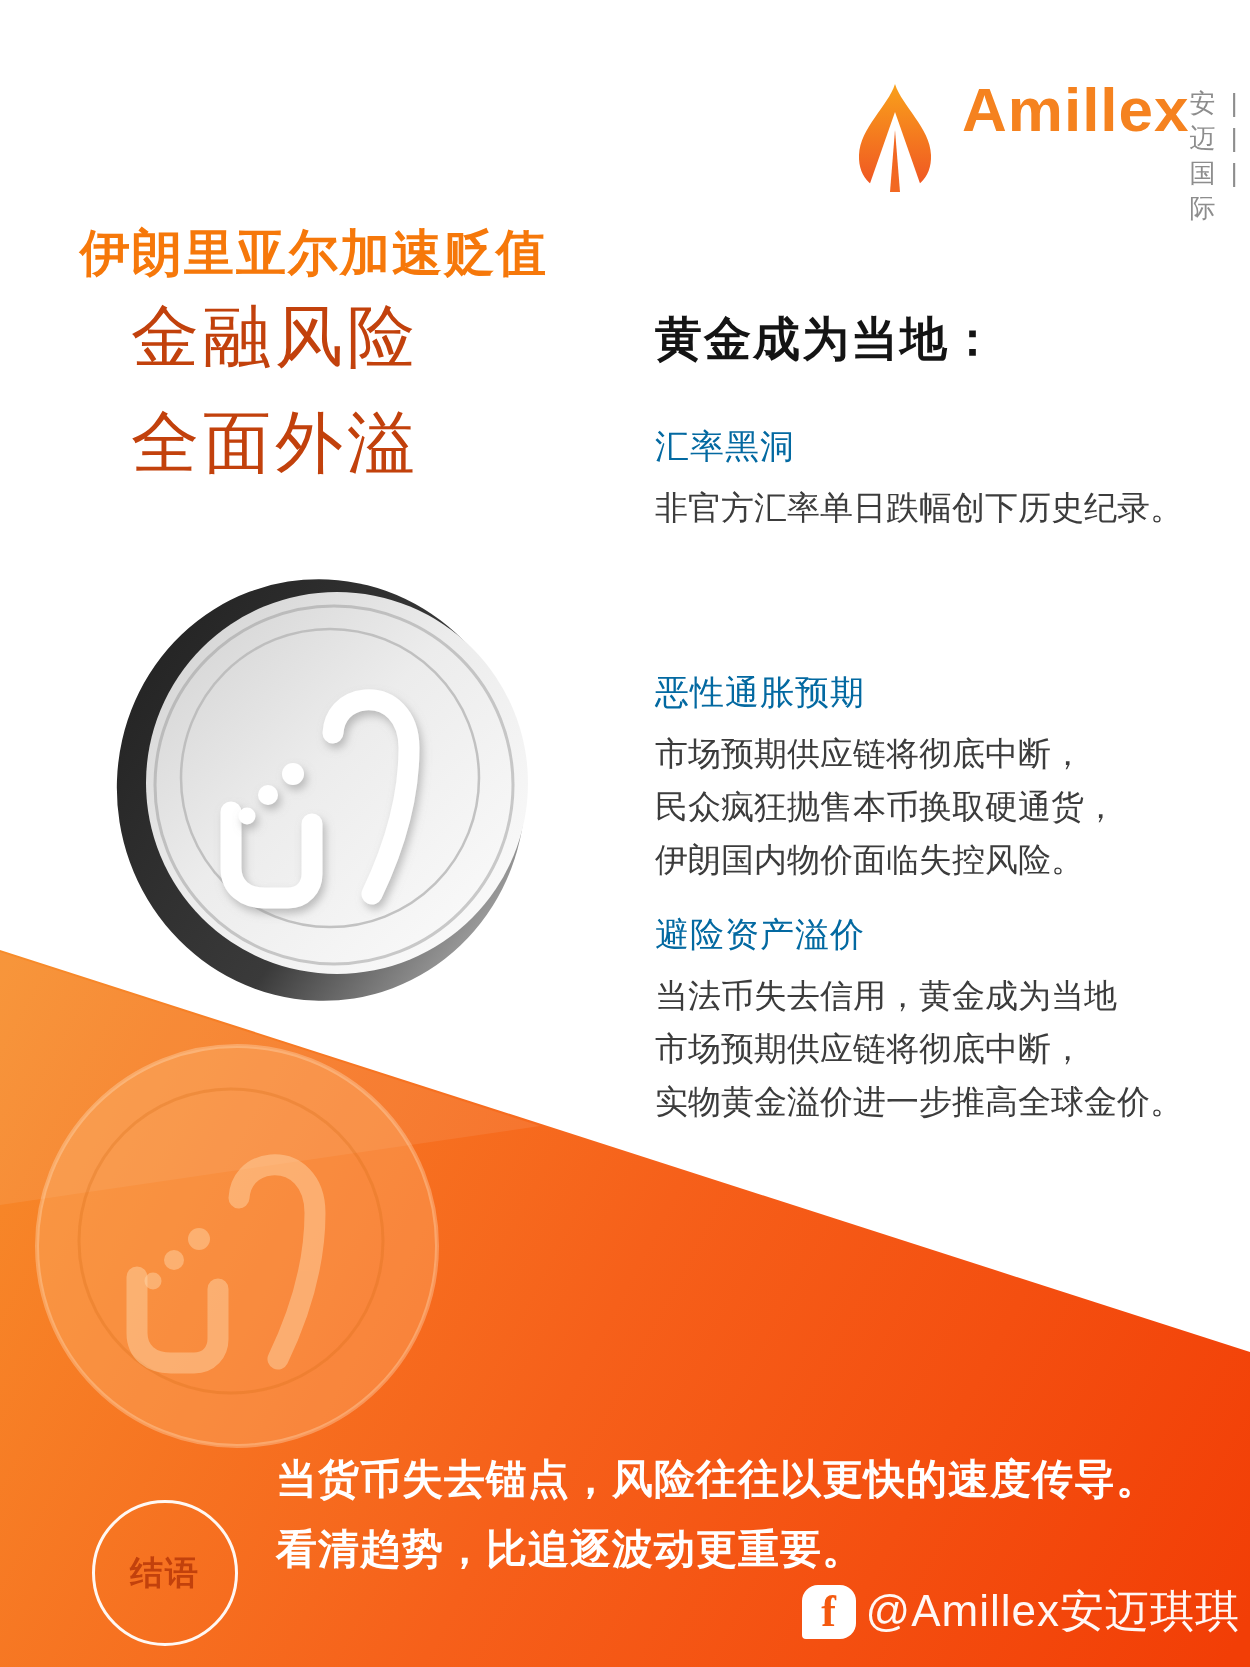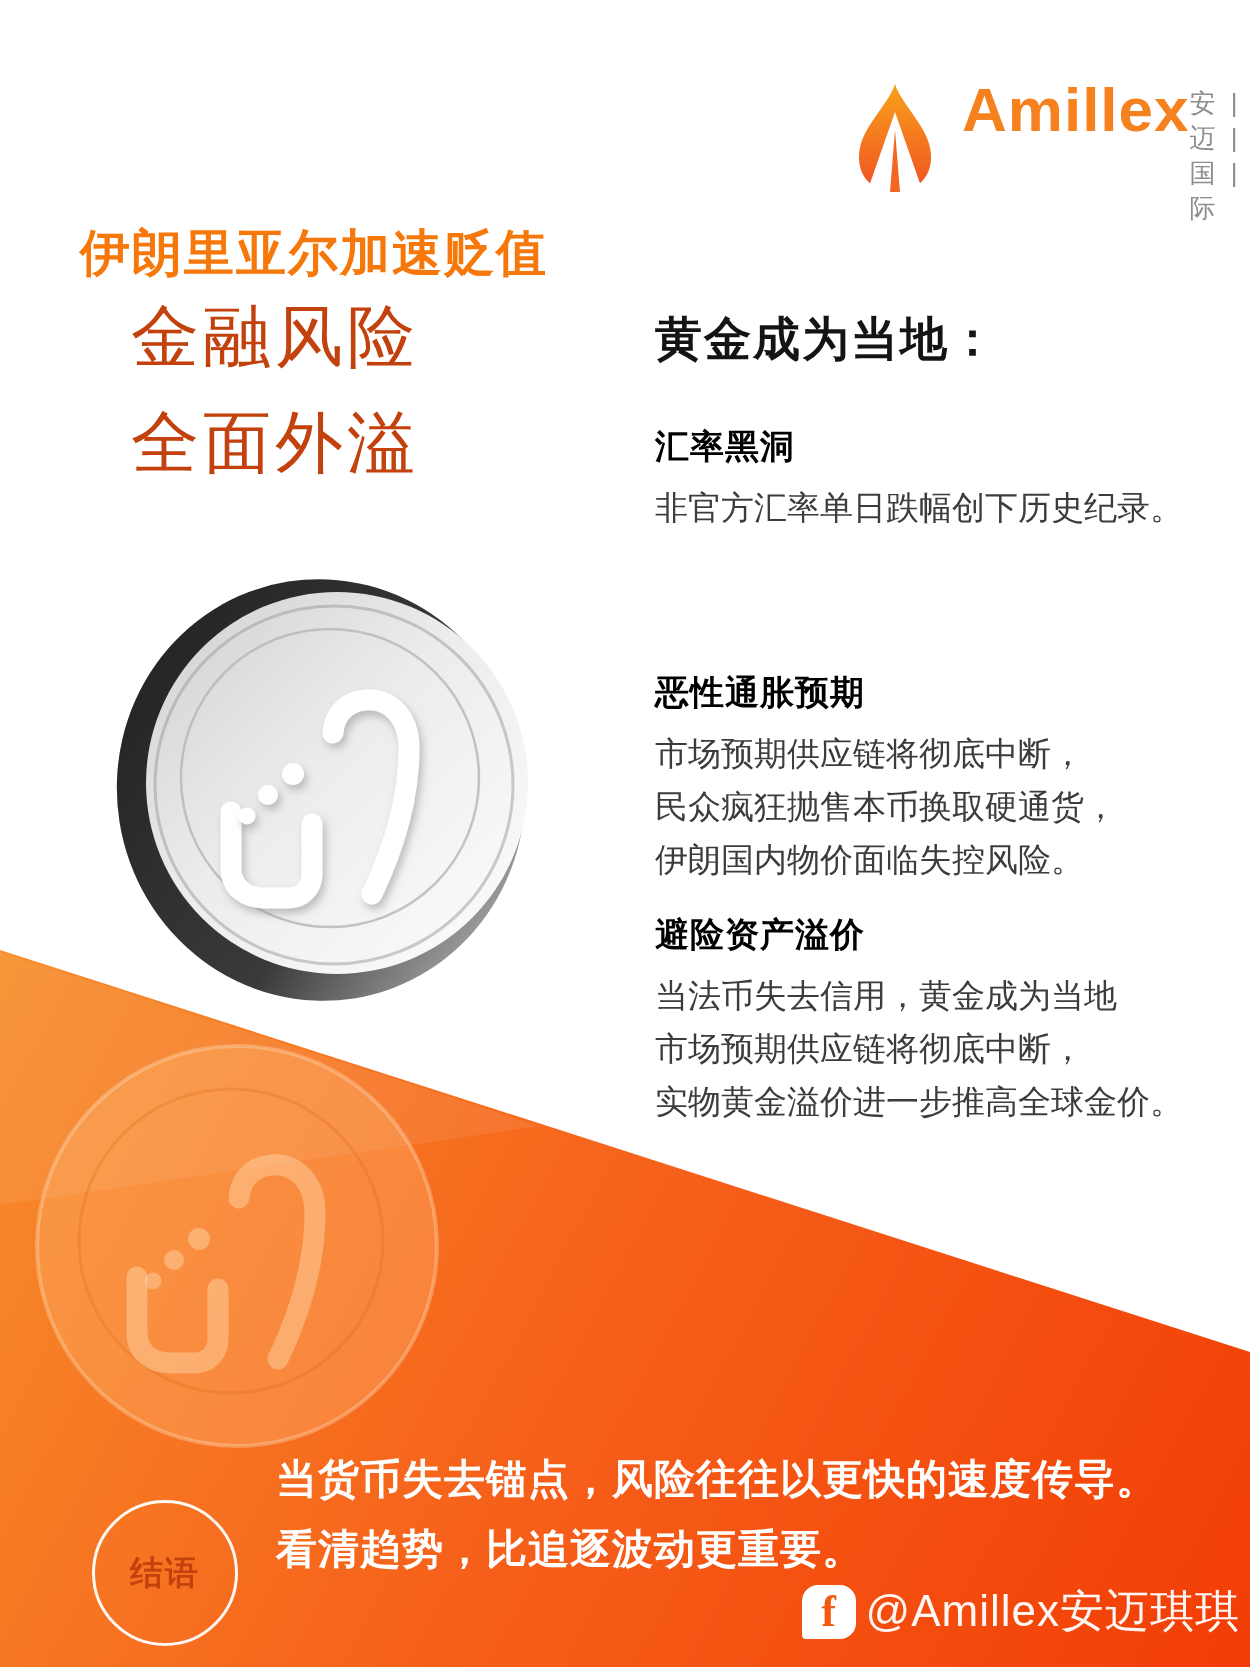--- a/index.html
+++ b/index.html
@@ -40,21 +40,21 @@
   
   .focus-heading{
     left:655px;top:308px;
     font-size:47px;font-weight:bold;color:#141414;letter-spacing:2px;
   }
   .section{left:655px;width:560px;}
   .sec1{top:424px;}
   .sec2{top:670px;}
   .sec3{top:912px;}
   .sec-title{
-    font-size:34px;font-weight:bold;color:#000000;margin-bottom:11px;letter-spacing:1px;
+    font-size:34px;font-weight:normal;color:#0369a1;margin-bottom:11px;letter-spacing:1px;
   }
   .sec-line{
     font-size:33px;color:#3c3c3c;line-height:53px;white-space:nowrap;
   }
 
   
   .badge{
     left:92px;top:1500px;width:140px;height:140px;
     border:3px solid rgba(255,255,255,.95);border-radius:50%;
     display:flex;align-items:center;justify-content:center;

